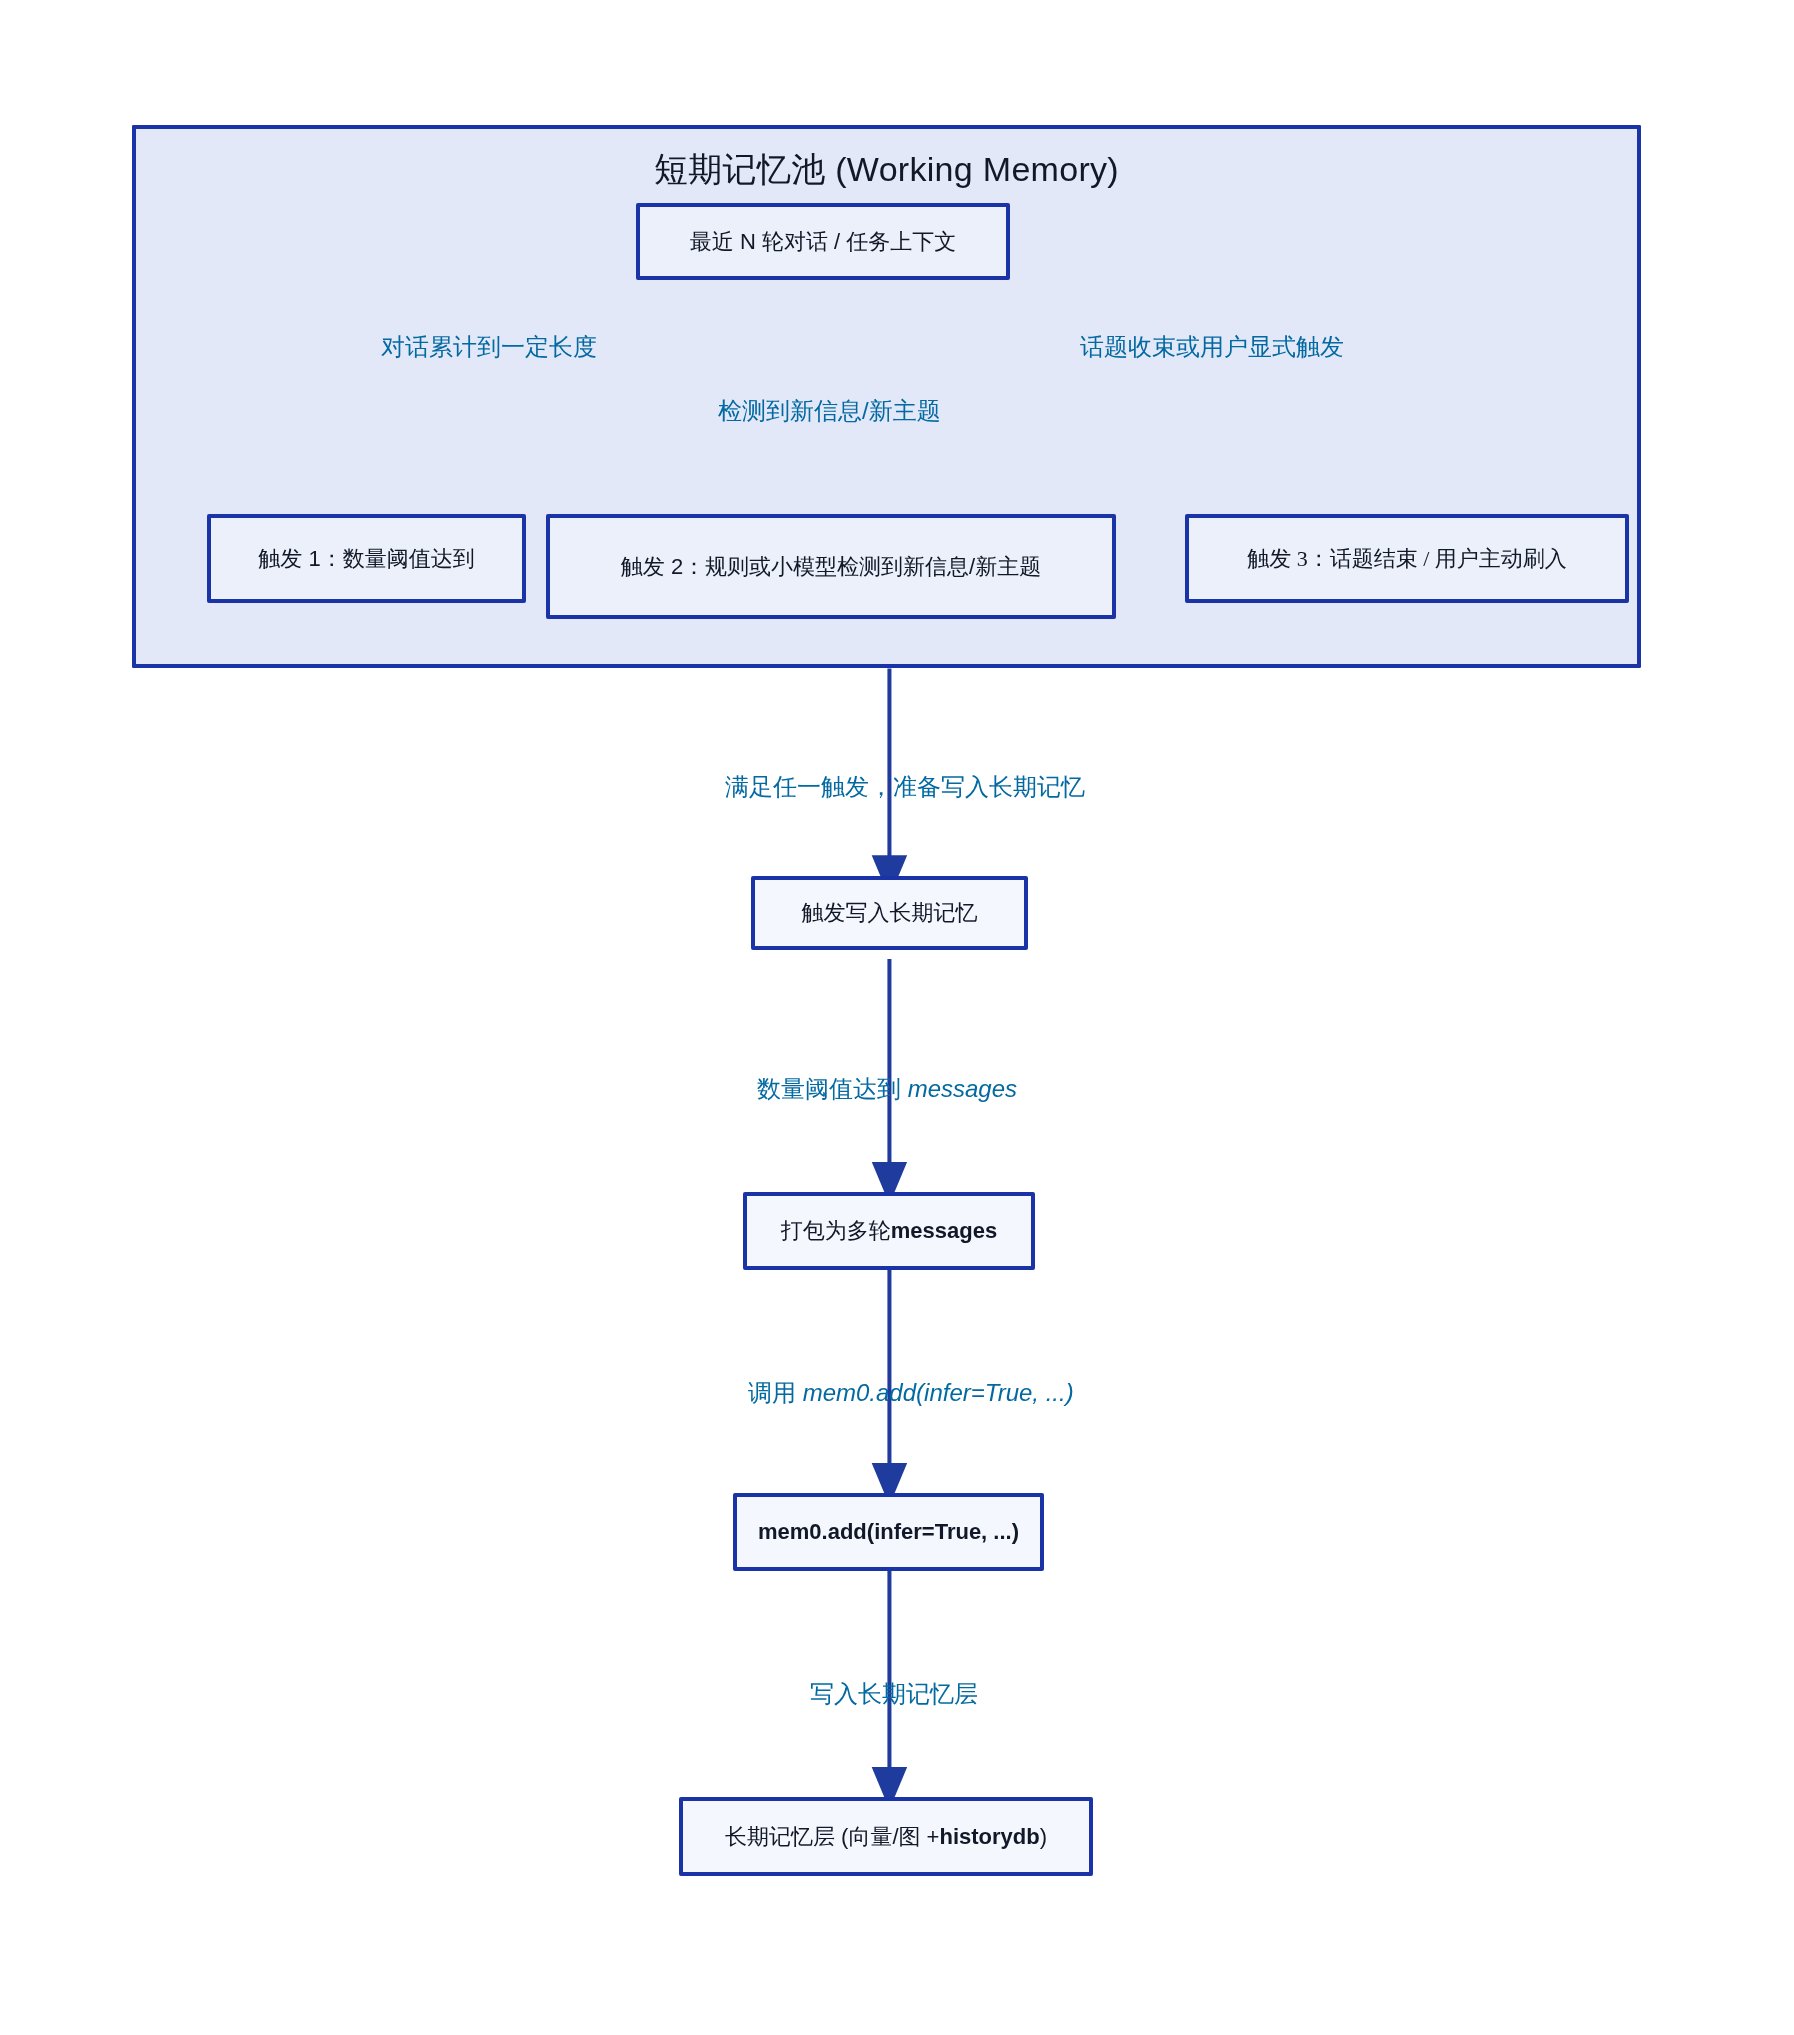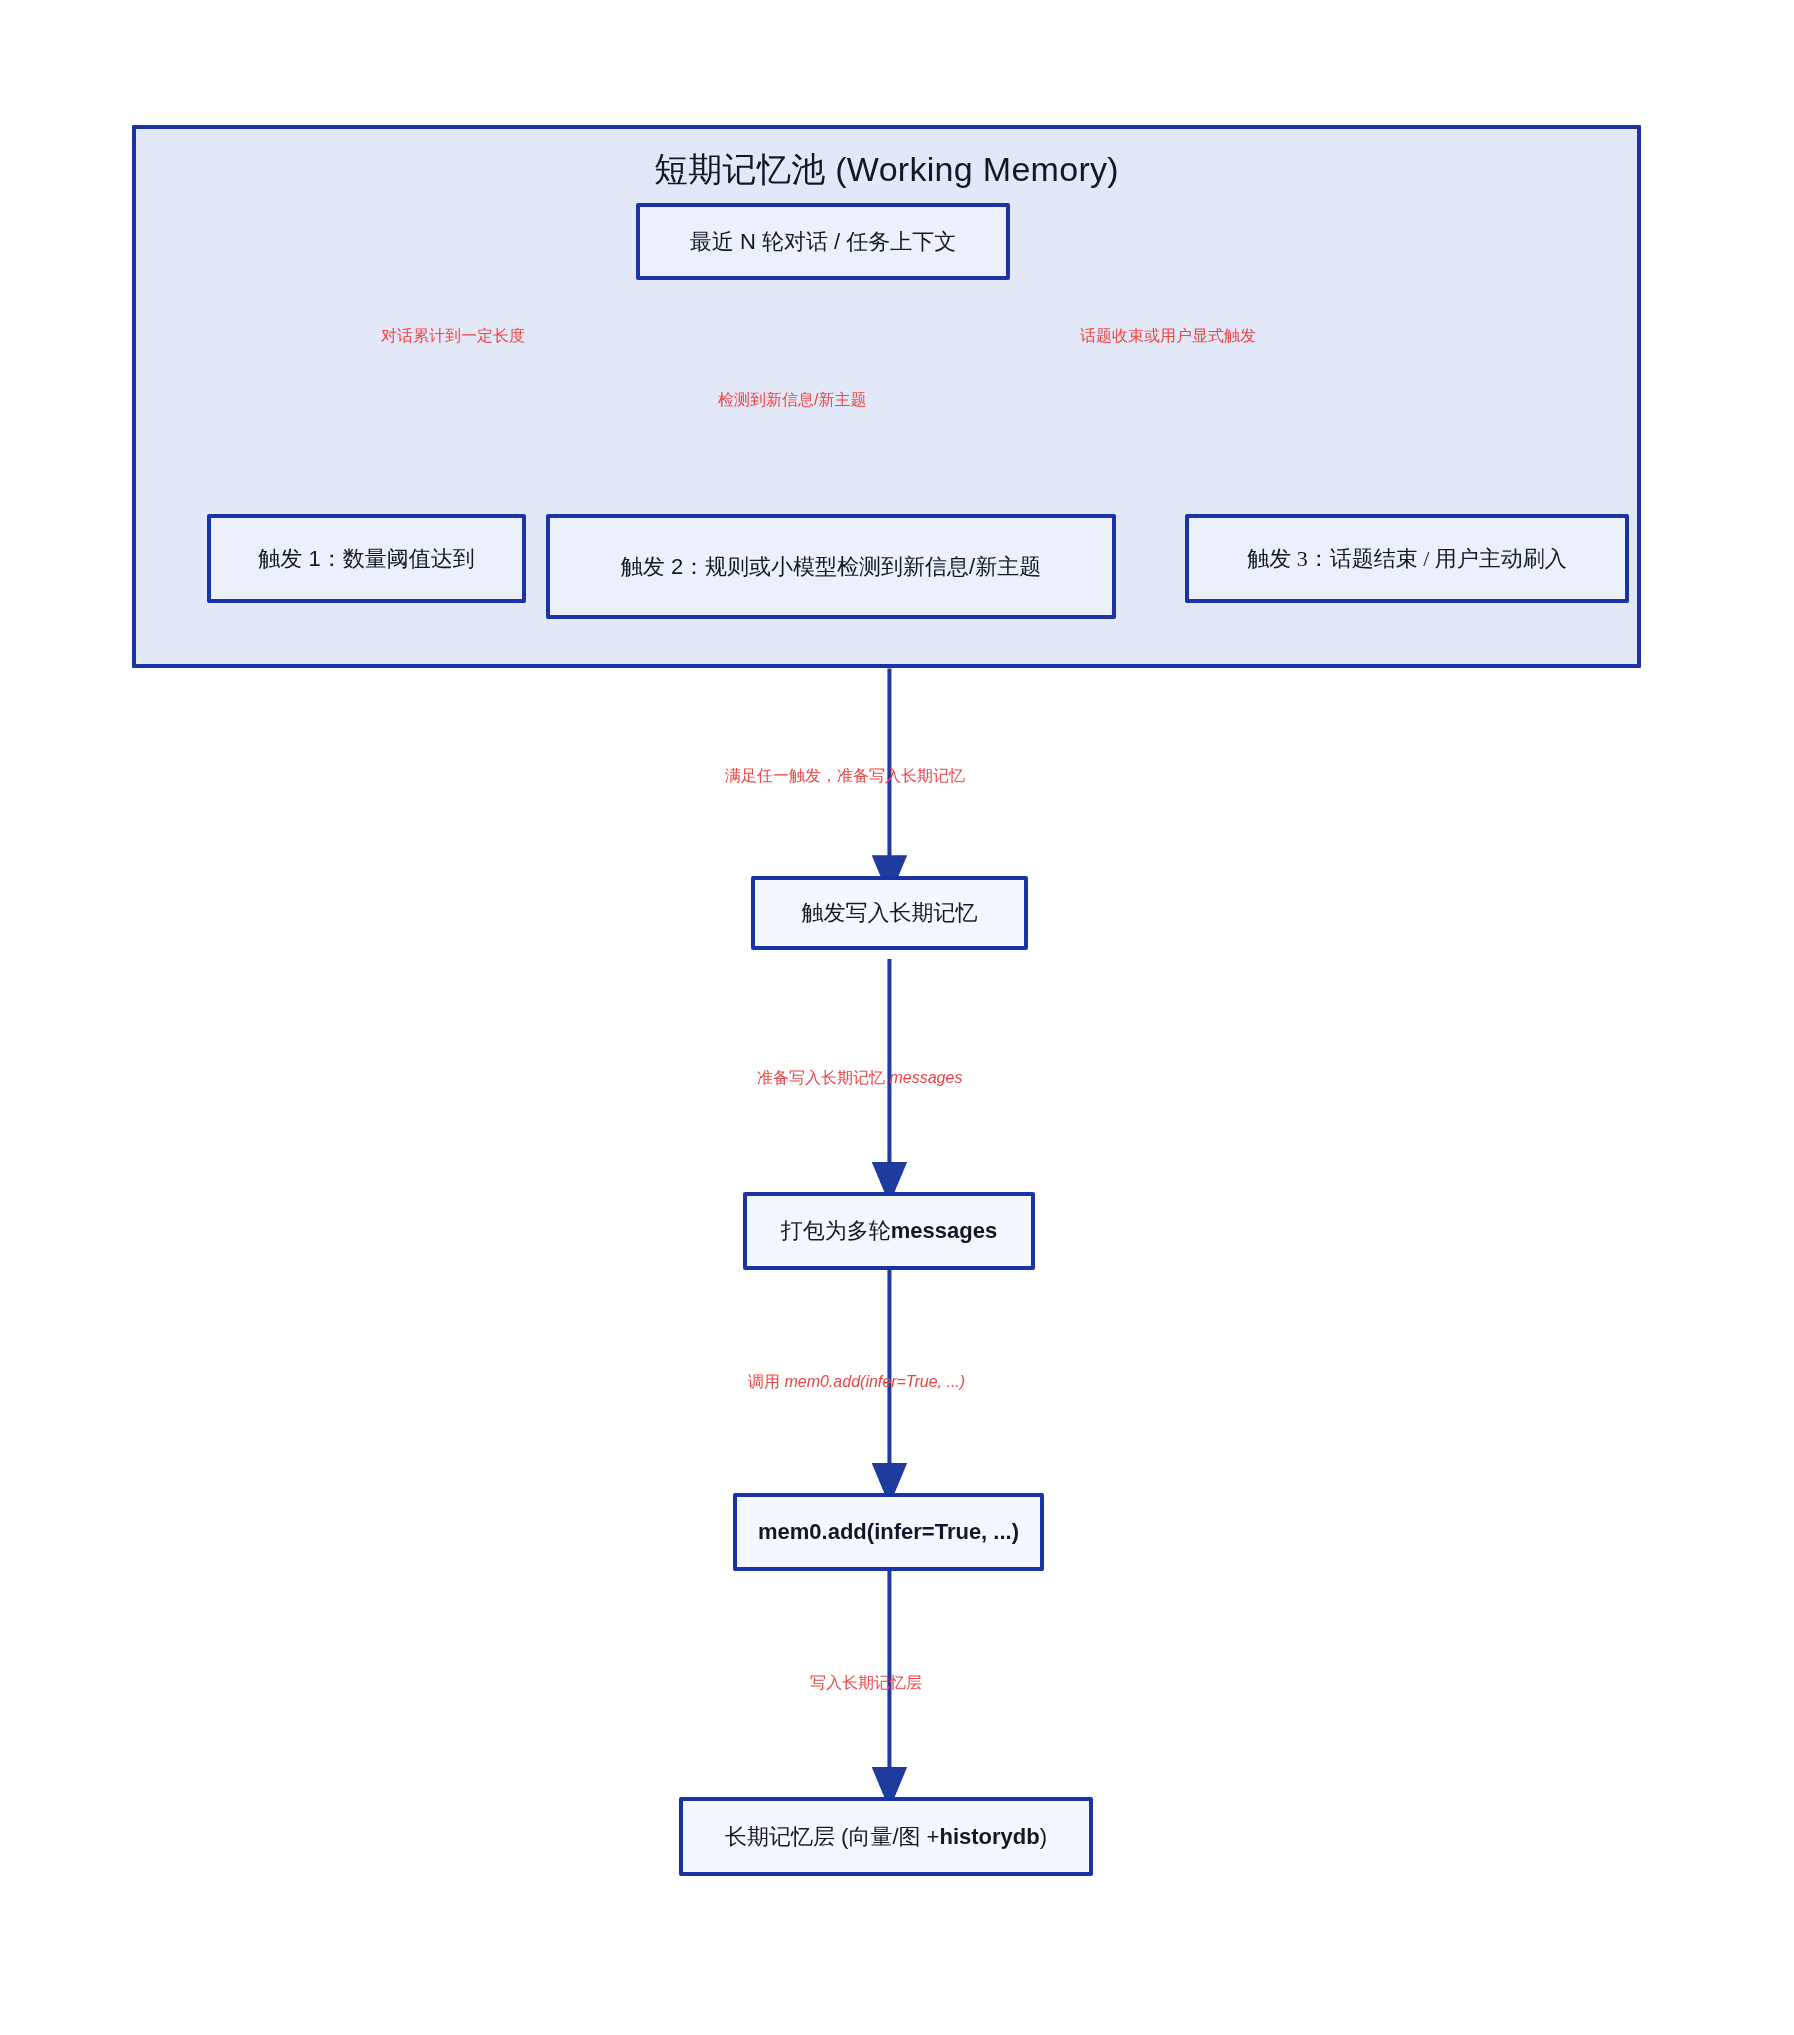--- a/index.html
+++ b/index.html
@@ -75,24 +75,25 @@
 
   
   #node-trigger-write { left: 751px; top: 876px; width: 277px; height: 74px; }
   #node-pack          { left: 743px; top: 1192px; width: 292px; height: 78px; }
   #node-mem0add       { left: 733px; top: 1493px; width: 311px; height: 78px; }
   #node-longterm      { left: 679px; top: 1797px; width: 414px; height: 79px; }
 
   
   .edge-label {
     position: absolute;
-    color: #ef4444;
-    font-size: 16px;
+    color: #0369a1;
+    font-size: 24px;
     white-space: nowrap;
     line-height: 1.2;
+    margin-top: 7px;
   }
   .edge-label i  { font-style: italic; }
 
   #lbl-len     { left: 381px;  top: 326px; }
   #lbl-detect  { left: 718px; top: 390px; }
   #lbl-topic   { left: 1080px; top: 326px; }
   #lbl-anytrig { left: 725px; top: 766px; }
   #lbl-organize{ left: 757px; top: 1068px; }
   #lbl-call    { left: 748px; top: 1372px; }
   #lbl-write   { left: 810px; top: 1673px; }
@@ -159,21 +160,21 @@
 
   <div class="edge-label" id="lbl-len">对话累计到一定长度</div>
 
   <div class="edge-label" id="lbl-detect">检测到新信息/新主题</div>
 
   <div class="edge-label" id="lbl-topic">话题收束或用户显式触发</div>
 
   <div class="edge-label" id="lbl-anytrig">满足任一触发，准备写入长期记忆</div>
 
   <div class="edge-label" id="lbl-organize">
-    <span>准备写入长期记忆 </span><i>messages</i>
+    <span>数量阈值达到 </span><i>messages</i>
   </div>
 
   <div class="edge-label" id="lbl-call">
     <span>调用 </span><i>mem0.add(infer=True, ...)</i>
   </div>
 
   <div class="edge-label" id="lbl-write">写入长期记忆层</div>
 
 </div>
 

